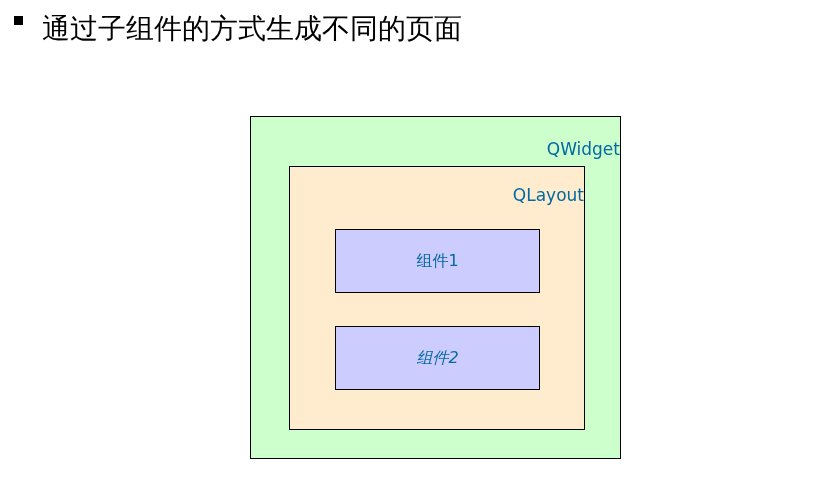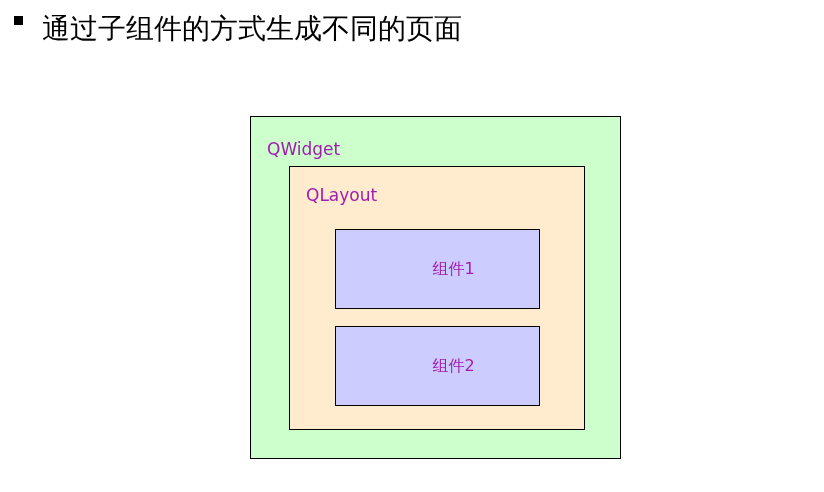--- a/index.html
+++ b/index.html
@@ -48,24 +48,24 @@
   }
 
   
   .box {
     position: absolute;
     box-sizing: border-box;
     border: 1px solid #000000;
   }
   .box-label {
     position: absolute;
-    left: 16px;
+    left: 0;
     width: 100%;
-    text-align: left;
-    color: #a21caf;
+    text-align: right;
+    color: #0369a1;
     white-space: nowrap;
   }
 
   #qwidget-box {
     left: 250px;
     top: 116px;
     width: 371px;
     height: 343px;
     background: #ccffcc;
   }
@@ -84,25 +84,25 @@
   }
   #qlayout-label {
     top: 18px;
     font-size: 17px;
     line-height: 20px;
   }
 
   .component-box {
     left: 45px;  
     width: 205px;
-    height: 80px;
+    height: 64px;
     background: #ccccff;
   }
   #component-1-box { top: 62px; }  
-  #component-2-box { top: 159px; } 
+  #component-2-box { top: 159px; font-style: italic; } 
 
   .component-label {
     top: 0;
     height: 100%;
     display: flex;
     align-items: center;
     justify-content: center;
     font-size: 16px;
     line-height: 20px;
   }

